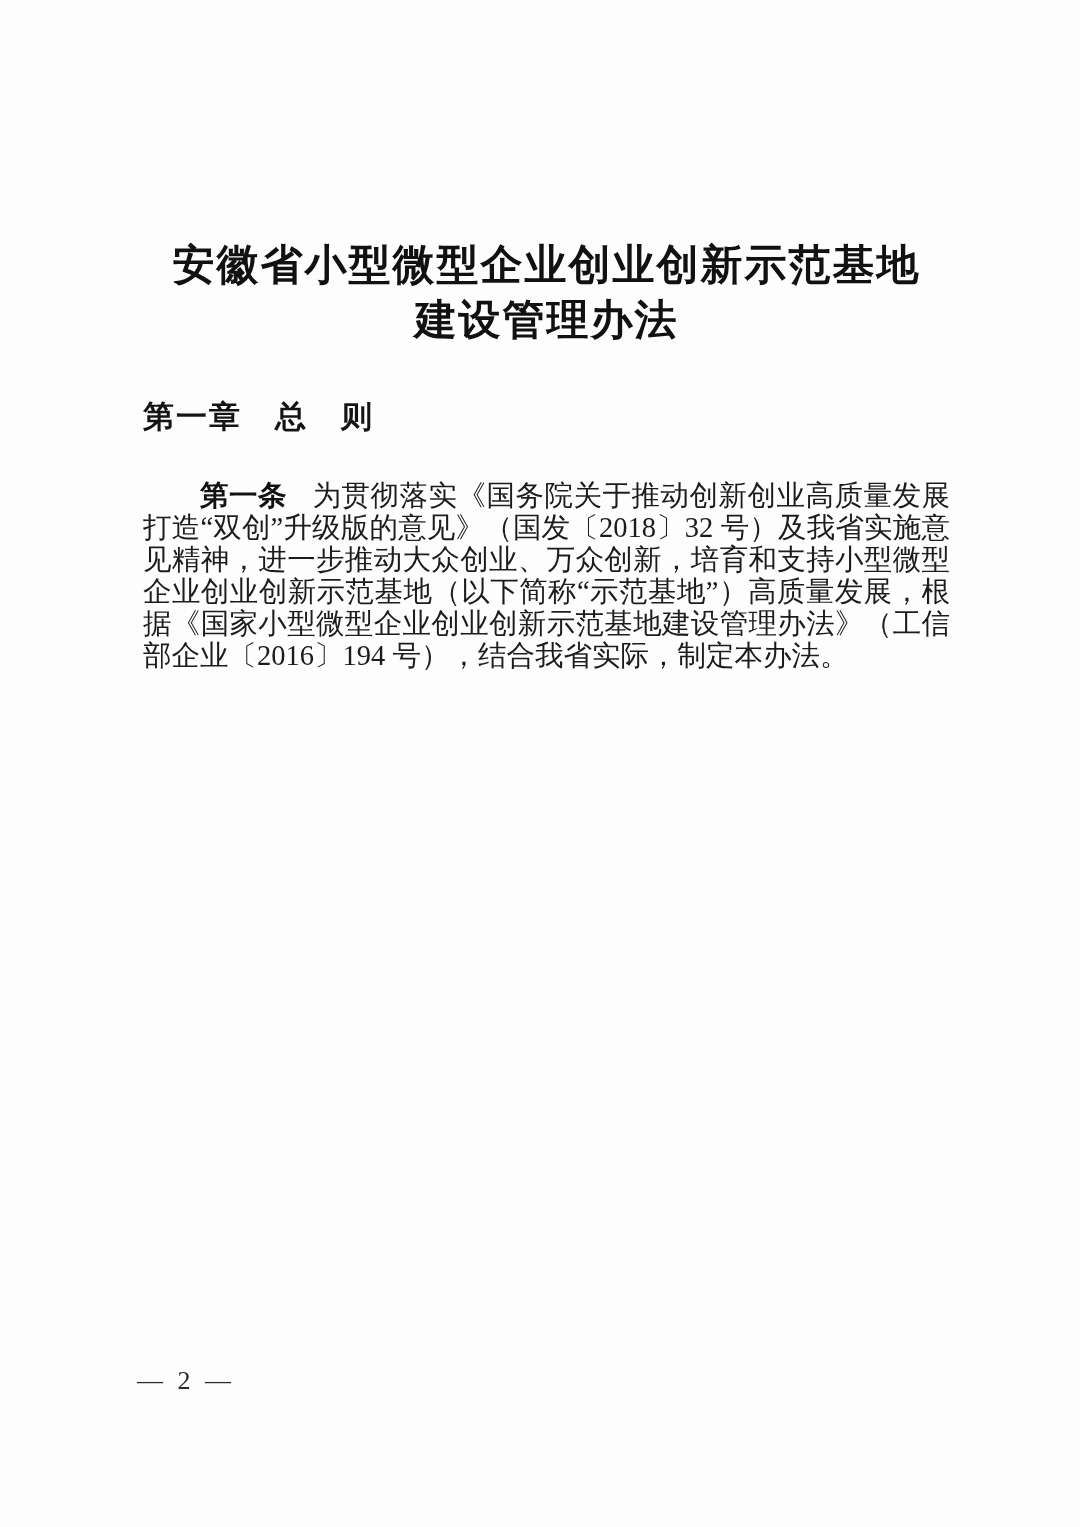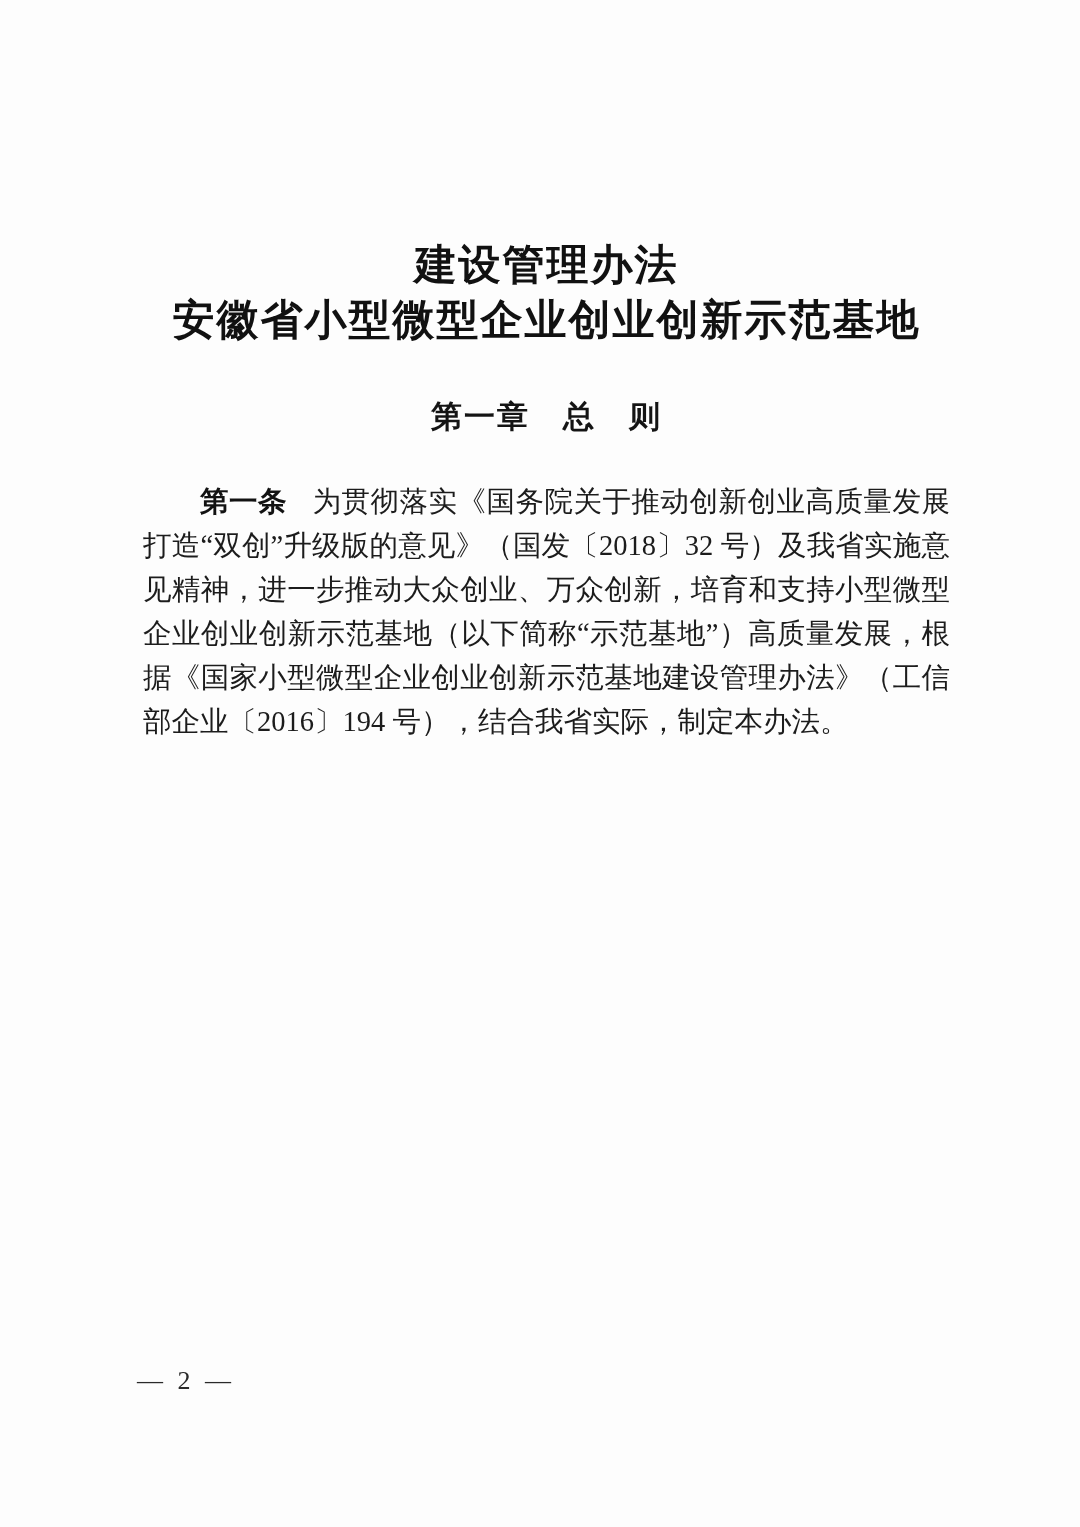--- a/index.html
+++ b/index.html
@@ -23,32 +23,32 @@
     font-size: 42px;
     font-weight: bold;
     line-height: 55px;
     letter-spacing: 2px;
     color: #111;
   }
   .title-line { display: block; }
 
   .chapter-heading {
     margin: 48px 0 0 0;
-    text-align: center;
+    text-align: left;
     font-size: 31px;
     font-weight: bold;
     font-family: "Liberation Sans", "DejaVu Sans", sans-serif;
     letter-spacing: 2px;
     color: #141414;
   }
 
   .doc-body {
     margin-top: 42px;
     font-size: 28.5px;
-    line-height: 44px;
+    line-height: 32px;
     text-align: justify;
     text-align-last: left;
   }
 
   .article {
     margin: 0;
     text-indent: 2em;
   }
 
   .article-lead {
@@ -65,22 +65,22 @@
     letter-spacing: 4px;
     color: #2a2a2a;
   }
 </style>
 </head>
 <body>
 
 <div class="page">
 
   <h1 class="doc-title">
+    <span class="title-line">安徽省小型微型企业创业创新示范基地</span>
     <span class="title-line">建设管理办法</span>
-    <span class="title-line">安徽省小型微型企业创业创新示范基地</span>
   </h1>
 
   <h2 class="chapter-heading">第一章　总　则</h2>
 
   <div class="doc-body">
 
     <p class="article">
       <span class="article-lead">第一条</span><span>为贯彻落实《国务院关于推动创新创业高质量发展打造“双创”升级版的意见》（国发〔2018〕32 号）及我省实施意见精神，进一步推动大众创业、万众创新，培育和支持小型微型企业创业创新示范基地（以下简称“示范基地”）高质量发展，根据《国家小型微型企业创业创新示范基地建设管理办法》（工信部企业〔2016〕194 号），结合我省实际，制定本办法。</span>
     </p>
 

